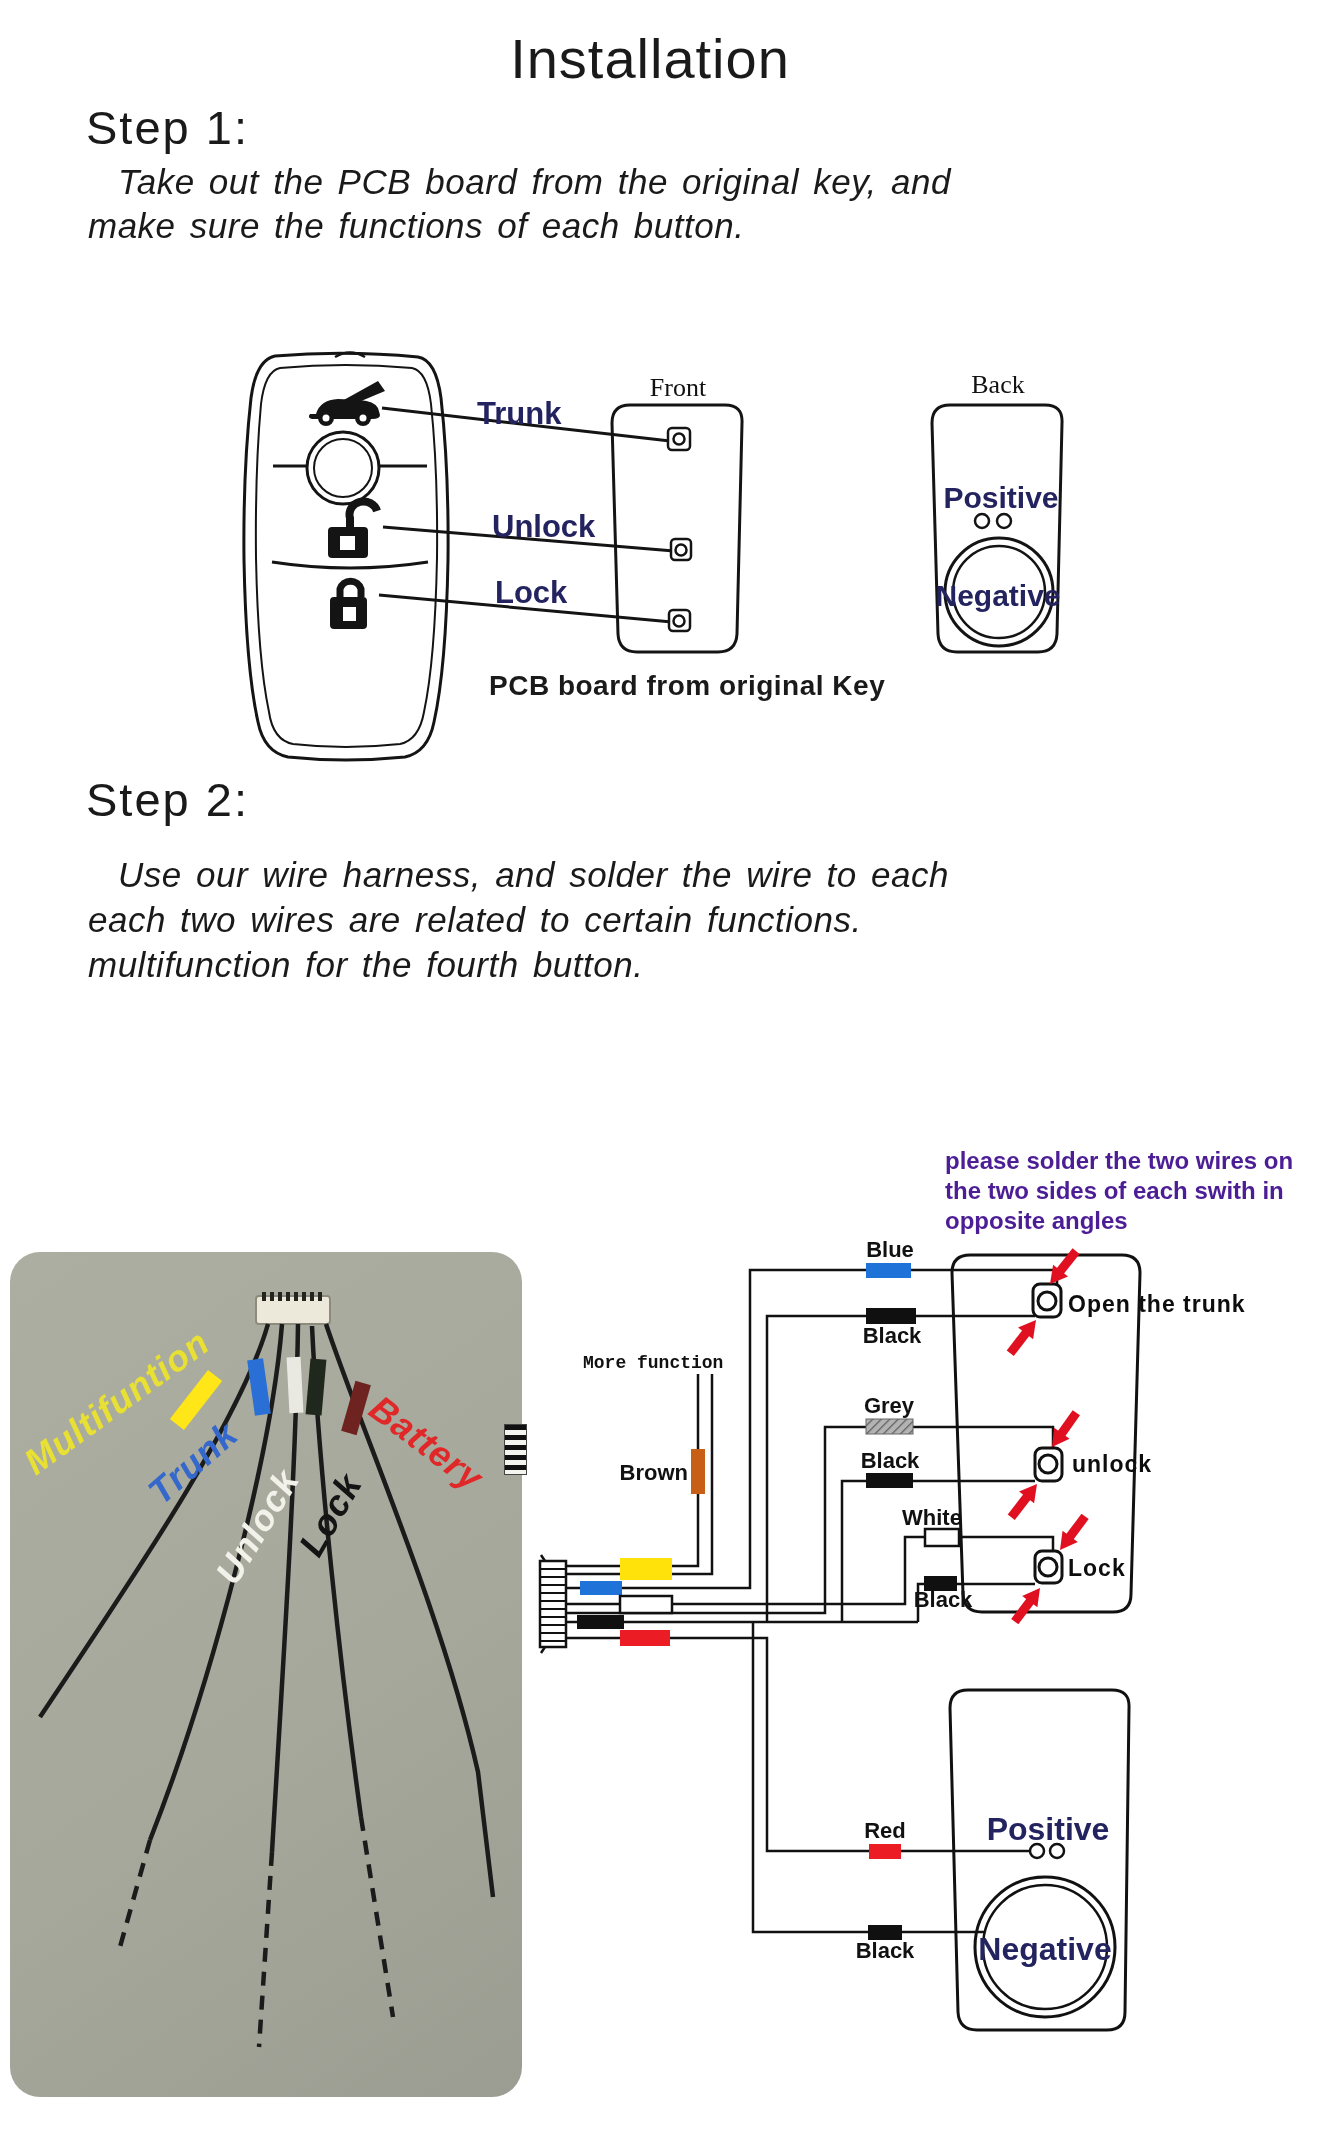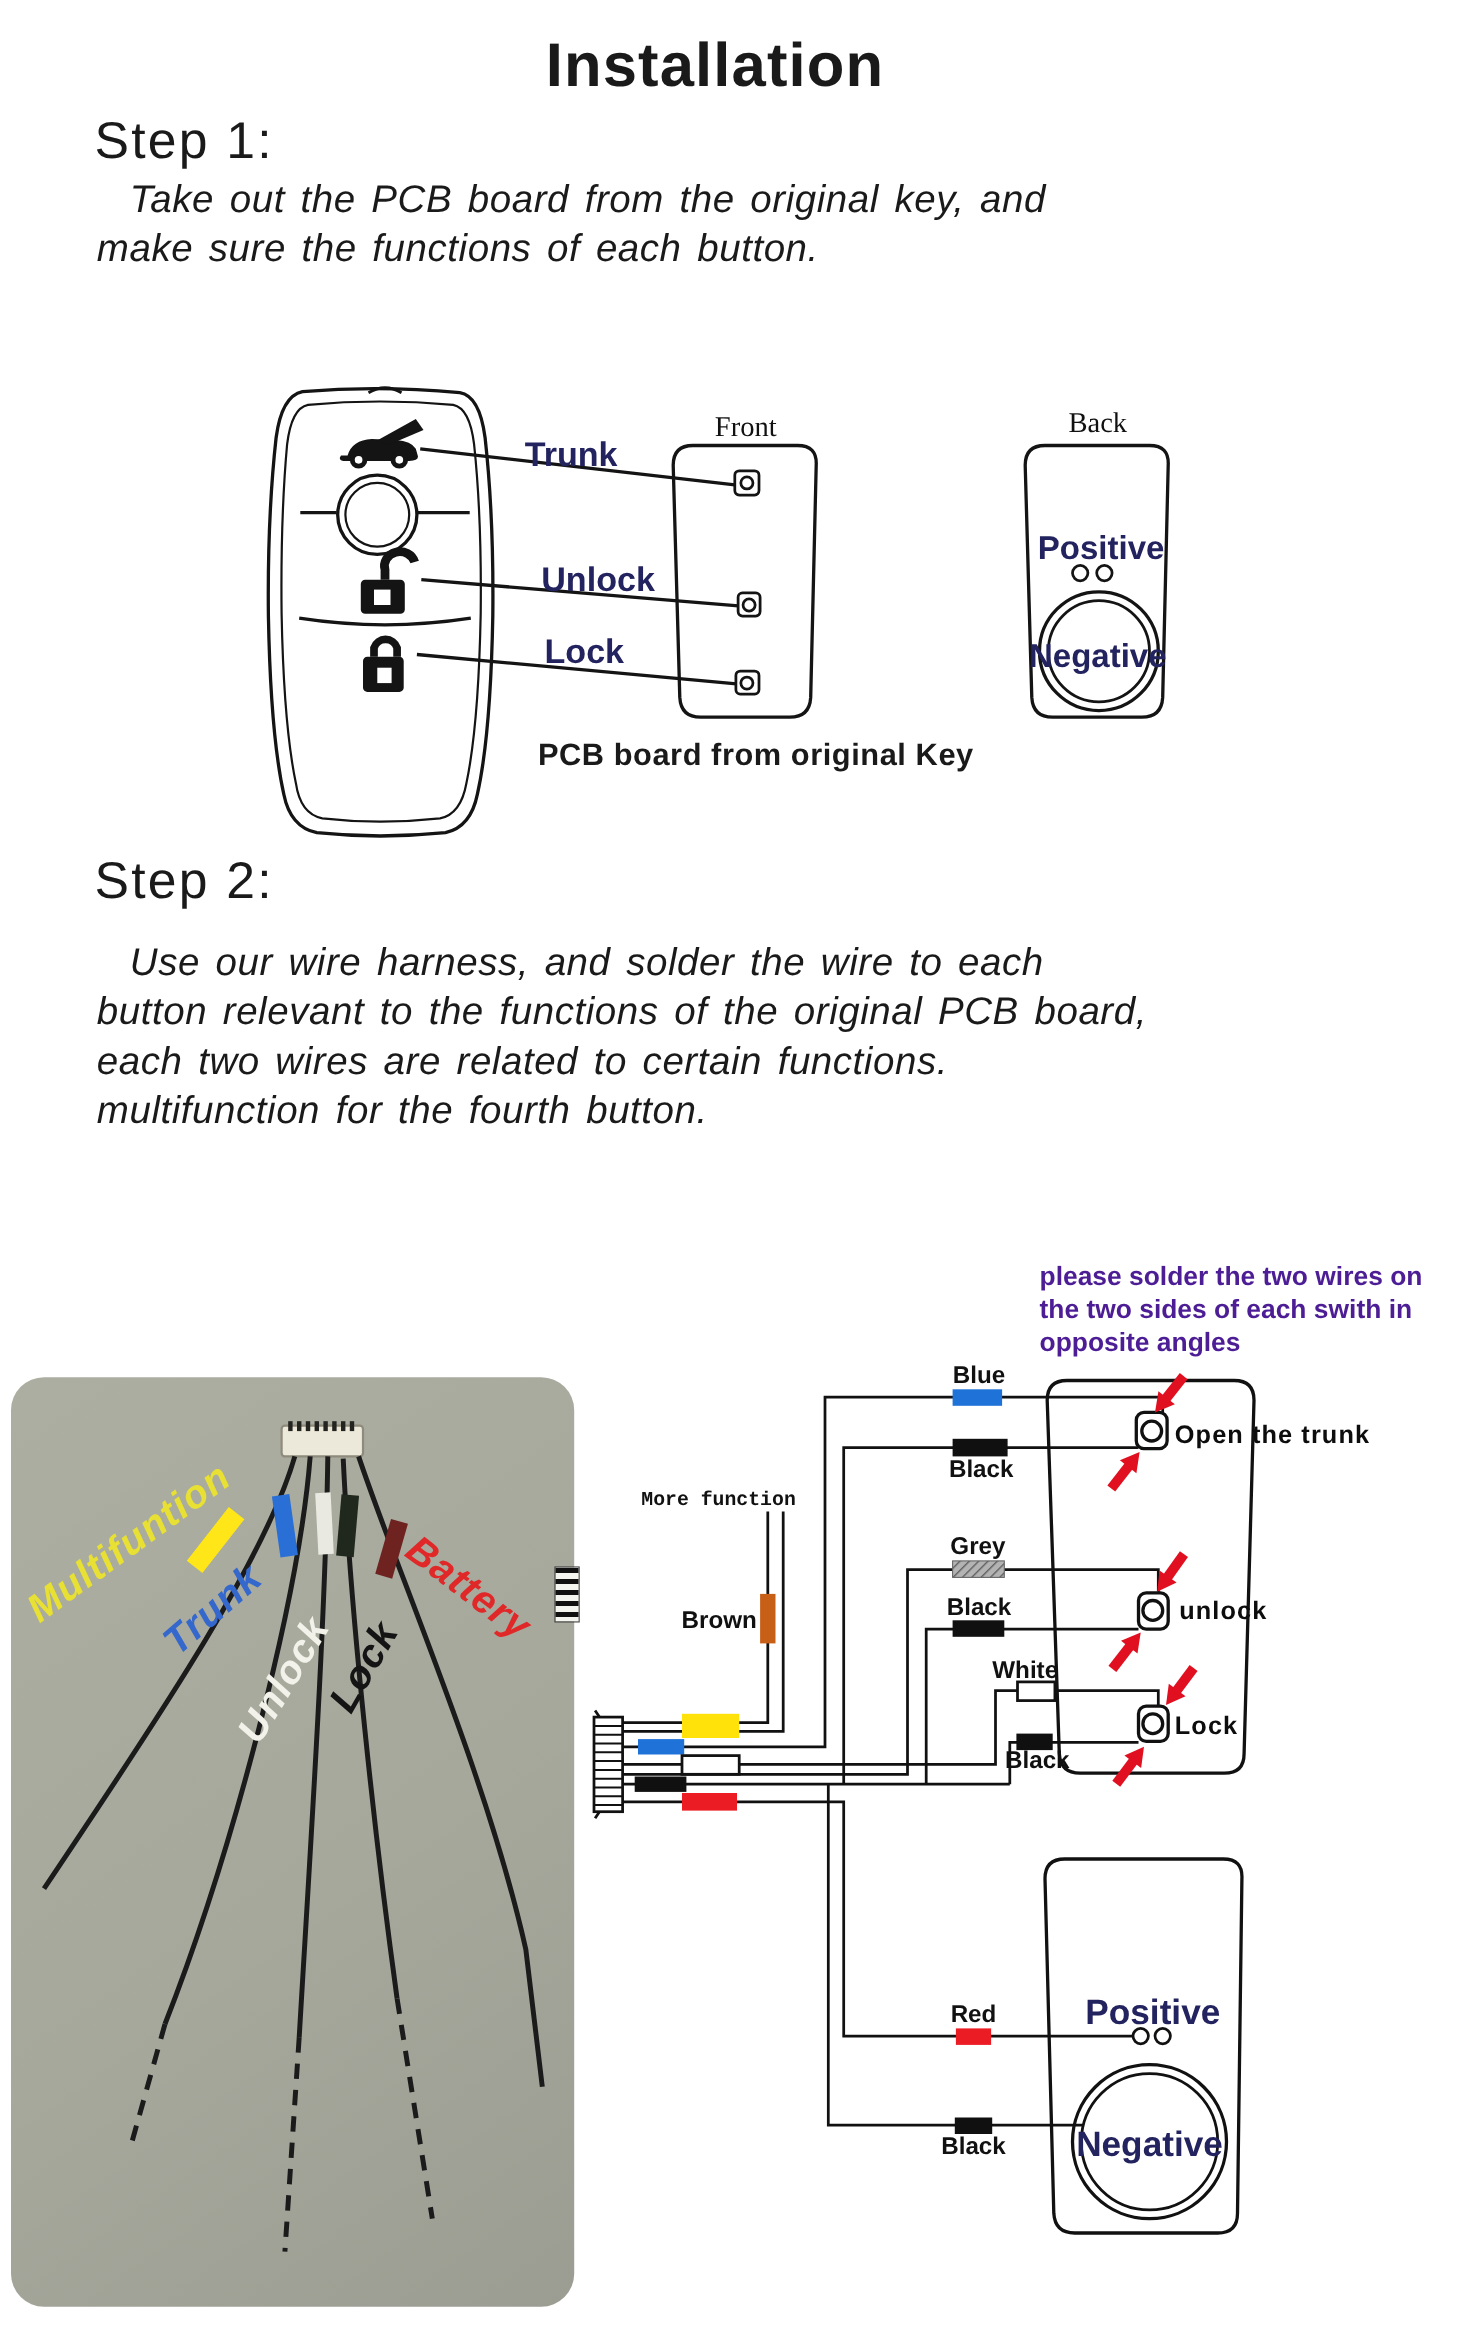--- a/index.html
+++ b/index.html
@@ -1,19 +1,19 @@
 <!DOCTYPE html>
 <html><head>
 <meta charset="utf-8">
 <style>
   html,body{margin:0;padding:0;background:#ffffff;}
   body{width:1336px;height:2132px;position:relative;overflow:hidden;
        font-family:"Liberation Sans",sans-serif;color:#1a1a1a;}
   .abs{position:absolute;}
-  .title{left:0;top:26px;width:1300px;text-align:center;font-size:56px;font-weight:700;letter-spacing:1px;}
+  .title{left:0;top:26px;width:1300px;text-align:center;font-size:56px;font-weight:400;letter-spacing:1px;}
   .step-heading{font-size:47px;font-weight:500;letter-spacing:2px;}
   .para{font-size:35px;line-height:44px;letter-spacing:.5px;word-spacing:4px;white-space:nowrap;font-style:italic;}
   .para .indent{padding-left:30px;}
   .para .indent-sm{padding-left:8px;}
   .caption{font-size:28px;font-weight:700;letter-spacing:.5px;}
   .note{font-size:24px;font-weight:700;line-height:30px;color:#4c1d95;}
   .photo{left:10px;top:1252px;width:512px;height:845px;border-radius:30px;
          background:linear-gradient(145deg,#abaea1 0%,#a6a89c 55%,#9b9d92 100%);}
   .stripetag{left:504px;top:1424px;width:21px;height:49px;background:
      repeating-linear-gradient(180deg,#111 0 5px,#f5f5f0 5px 10px);border:1px solid #444;}
@@ -109,21 +109,20 @@
   </g>
   <text class="pnlabel navy" x="998" y="606" text-anchor="middle">Negative</text>
 </svg>
 
 <div class="abs caption" style="left:469px;top:670px;margin-left:20px;">PCB board from original Key</div>
 
 <div class="abs step-heading" style="left:86px;top:772px;">Step 2:</div>
 
 <div class="abs para para2" style="left:88px;top:852px;line-height:45px;">
   <div class="indent">Use our wire harness,  and solder the wire   to each</div>
-  <div>button relevant to the functions of the original PCB board,</div>
   <div>each two wires are related to certain functions.</div>
   <div>multifunction for the fourth button.</div>
 </div>
 
 <div class="abs note" style="left:945px;top:1146px;">
   <div>please solder the two wires on</div>
   <div>the two sides of each swith in</div>
   <div>opposite angles</div>
 </div>
 

